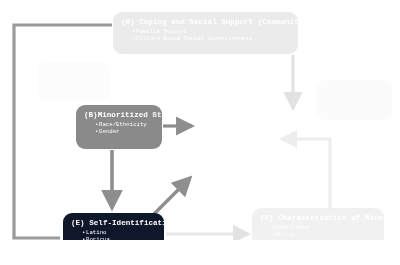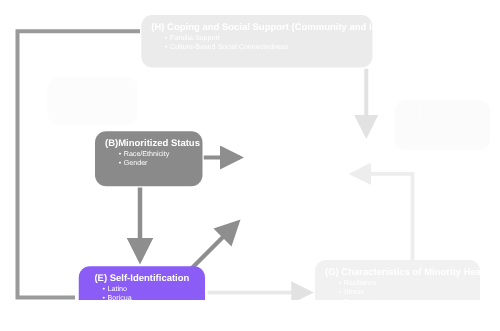--- a/index.html
+++ b/index.html
@@ -5,21 +5,21 @@
   html, body {
     margin: 0;
     padding: 0;
     background: #ffffff;
   }
   #canvas {
     position: relative;
     width: 400px;
     height: 240px;
     background: #ffffff;
-    font-family: Liberation Sans, sans-serif;
+    font-family: Liberation Mono, monospace;
     overflow: hidden;
   }
   .svg-layer {
     position: absolute;
     left: 0;
     top: 0;
     width: 400px;
     height: 265px;
   }
   .node {
@@ -57,21 +57,21 @@
   
   #node-b {
     left: 76px; top: 105px;
     width: 86px; height: 44px;
     background: #8a8a8a;
   }
   
   #node-e {
     left: 63px; top: 213px;
     width: 101px; height: 42px;
-    background: #8b5cf6;
+    background: #0f172a;
   }
   
   #node-h {
     left: 113px; top: 12px;
     width: 185px; height: 42px;
     background: #ebebeb;
   }
   
   #node-g {
     left: 252px; top: 208px;

